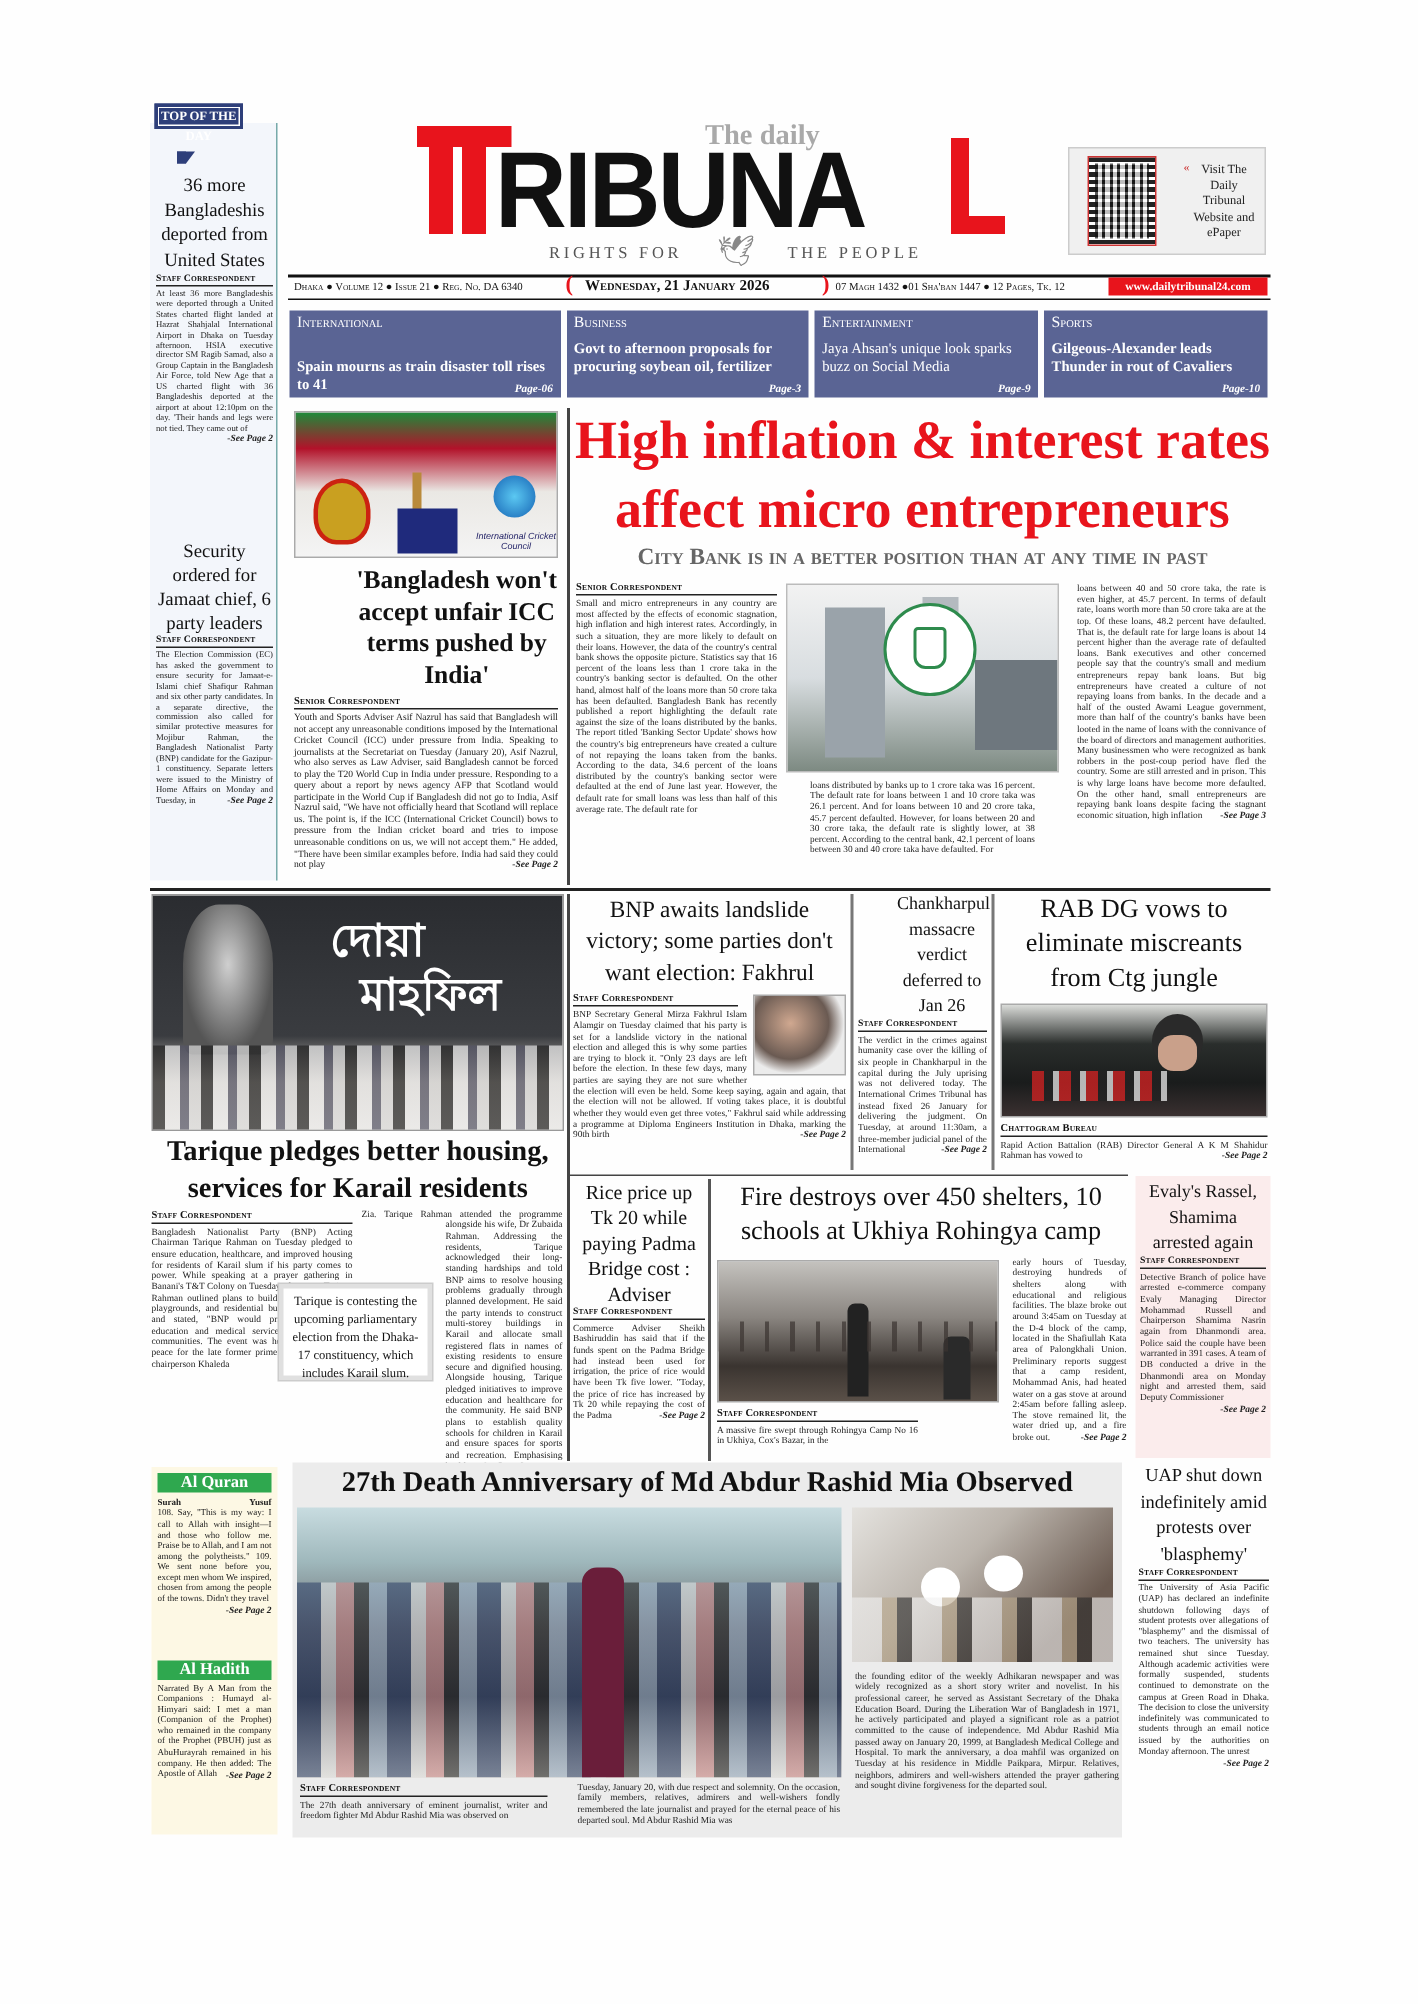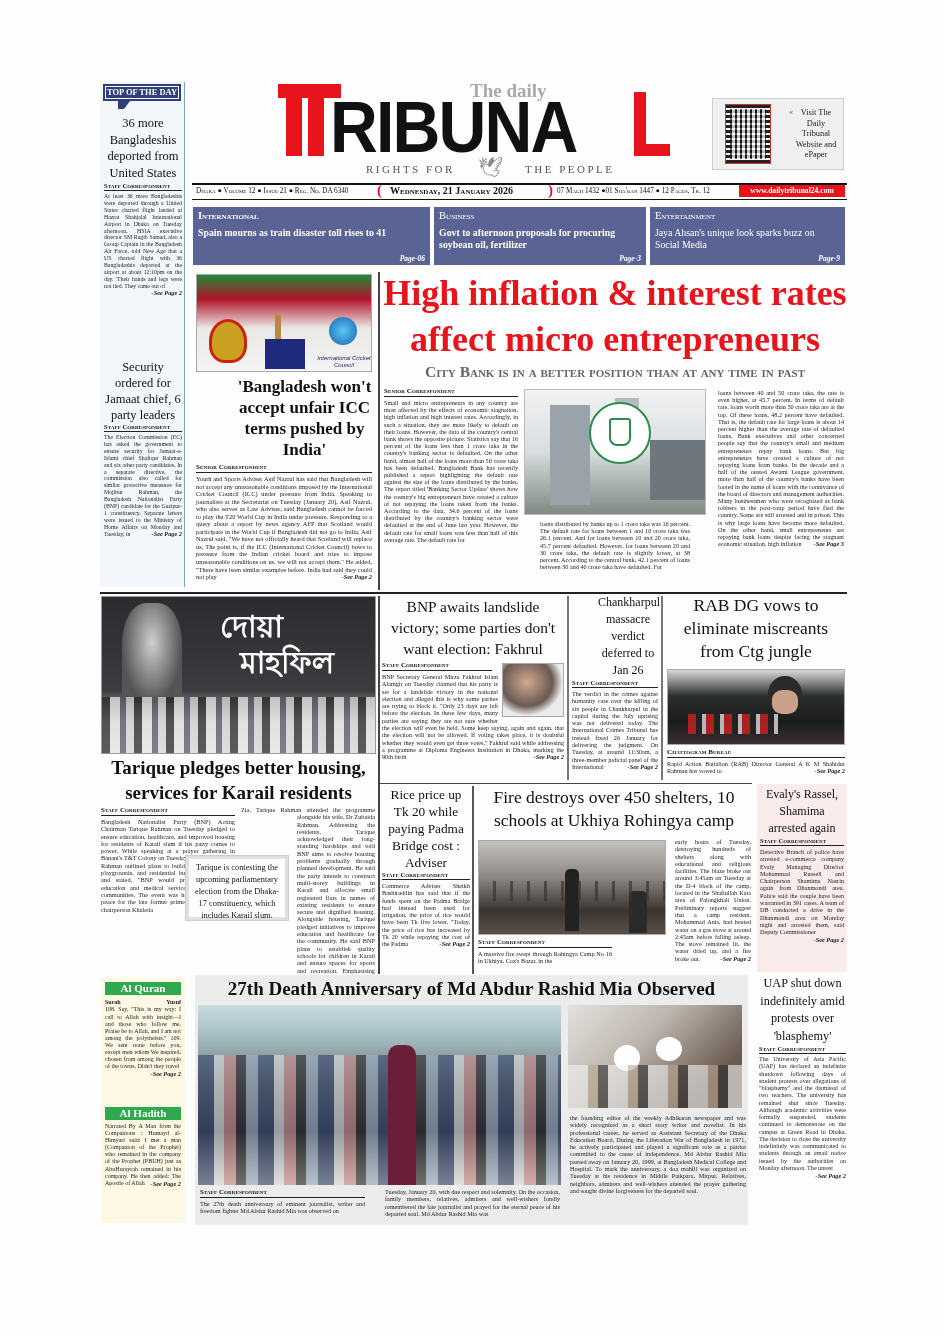--- a/index.html
+++ b/index.html
@@ -11,21 +11,21 @@
 .byline{font-variant:small-caps;font-weight:bold;font-size:7px;border-bottom:1.5px solid #222;padding-bottom:1px;margin-bottom:2px;letter-spacing:.1px}
 .seepage{font-style:italic;font-weight:bold;float:right;font-size:6.3px}
 .hl{text-align:center;color:#111;line-height:1.15}
 .vline{position:absolute;background:#444;width:1.5px}
 .hline{position:absolute;background:#333;height:1.5px}
 </style>
 </head>
 <body>
 
 <div class="abs" style="left:100px;top:82px;width:85px;height:505px;background:#f3f6fb;border-right:1px solid #7aa;"></div>
-<div class="abs sans" style="left:103px;top:84px;width:78px;height:17px;background:#2e3f7a;color:#fff;font-family:'Liberation Serif',serif;font-weight:bold;font-size:8.5px;text-align:center;line-height:13px;border:2px solid #2e3f7a;box-shadow:inset 0 0 0 1px #fff;">TOP OF THE DAY</div>
+<div class="abs sans" style="left:103px;top:69px;width:59px;height:17px;background:#2e3f7a;color:#fff;font-family:'Liberation Serif',serif;font-weight:bold;font-size:8.5px;text-align:center;line-height:13px;border:2px solid #2e3f7a;box-shadow:inset 0 0 0 1px #fff;">TOP OF THE DAY</div>
 <div class="abs" style="left:118px;top:101px;width:0;height:0;border-left:6px solid #2e3f7a;border-right:6px solid transparent;border-bottom:0;border-top:8px solid #2e3f7a;"></div>
 
 <div class="abs sans" style="left:470px;top:80px;font-size:19px;font-weight:bold;color:#a9a9a9;font-family:Liberation Serif, serif;">The daily</div>
 <div class="abs" style="left:278px;top:84px;width:395px;height:95px;">
   <div style="position:absolute;left:0;top:0;width:63px;height:14px;background:#e8141c;"></div>
   <div style="position:absolute;left:8px;top:0;width:16px;height:72px;background:#e8141c;"></div>
   <div style="position:absolute;left:30px;top:0;width:16px;height:72px;background:#e8141c;"></div>
   <div style="position:absolute;left:52px;top:10px;font-family:'Liberation Sans',sans-serif;font-weight:bold;font-size:72px;line-height:66px;letter-spacing:-2px;color:#111;transform:scaleX(.92);transform-origin:left;">RIBUNA</div>
   <div style="position:absolute;left:356px;top:8px;width:12px;height:64px;background:#e8141c;"></div>
   <div style="position:absolute;left:356px;top:60px;width:36px;height:12px;background:#e8141c;"></div>
@@ -46,33 +46,38 @@
 <div class="abs serif" style="left:196px;top:187px;font-size:7.2px;font-variant:small-caps;color:#111;">Dhaka ● Volume 12 ● Issue 21 ● Reg. No. DA 6340</div>
 <div class="abs" style="left:377px;top:182px;color:#e8141c;font-size:15px;font-weight:bold;">(</div>
 <div class="abs serif" style="left:390px;top:185px;font-size:10px;font-weight:bold;font-variant:small-caps;color:#111;">Wednesday, 21 January 2026</div>
 <div class="abs" style="left:548px;top:182px;color:#e8141c;font-size:15px;font-weight:bold;">)</div>
 <div class="abs serif" style="left:557px;top:187px;font-size:7.2px;font-variant:small-caps;color:#111;">07 Magh 1432 ●01 Sha'ban 1447 ● 12 Pages, Tk. 12</div>
 <div class="abs serif" style="left:739px;top:185px;width:106px;height:12px;background:#e8141c;color:#fff;font-size:7.6px;font-weight:bold;text-align:center;line-height:12px;">www.dailytribunal24.com</div>
 <div class="hline" style="left:192px;top:199px;width:655px;height:1px;background:#111;"></div>
 
 <div class="abs" style="left:193px;top:207px;width:652px;height:58px;display:flex;gap:4px;">
   <div style="flex:1.35;background:#5a6494;color:#fff;padding:3px 5px;position:relative;">
-    <div class="serif" style="font-variant:small-caps;font-size:10.5px;margin-bottom:6px;font-weight:bold;">International</div>
+    <div class="serif" style="font-variant:small-caps;font-size:10.5px;margin-bottom:18px;">International</div>
     <div class="serif" style="font-size:9.8px;line-height:12px;font-weight:bold;">Spain mourns as train disaster toll rises to 41</div>
     <div class="serif" style="position:absolute;right:5px;bottom:2px;font-size:7.5px;font-style:italic;font-weight:bold;">Page-06</div>
   </div>
   <div style="flex:1.2;background:#5a6494;color:#fff;padding:3px 5px;position:relative;">
     <div class="serif" style="font-variant:small-caps;font-size:10.5px;margin-bottom:6px;">Business</div>
     <div class="serif" style="font-size:9.8px;line-height:12px;font-weight:bold;">Govt to afternoon proposals for procuring soybean oil, fertilizer</div>
     <div class="serif" style="position:absolute;right:5px;bottom:2px;font-size:7.5px;font-style:italic;font-weight:bold;">Page-3</div>
   </div>
   <div style="flex:1.1;background:#5a6494;color:#fff;padding:3px 5px;position:relative;">
     <div class="serif" style="font-variant:small-caps;font-size:10.5px;margin-bottom:6px;">Entertainment</div>
     <div class="serif" style="font-size:9.8px;line-height:12px;font-weight:normal;">Jaya Ahsan's unique look sparks buzz on Social Media</div>
     <div class="serif" style="position:absolute;right:5px;bottom:2px;font-size:7.5px;font-style:italic;font-weight:bold;">Page-9</div>
+  </div>
+  <div style="flex:1.1;background:#5a6494;color:#fff;padding:3px 5px;position:relative;">
+    <div class="serif" style="font-variant:small-caps;font-size:10.5px;margin-bottom:6px;">Sports</div>
+    <div class="serif" style="font-size:9.8px;line-height:12px;font-weight:bold;">Gilgeous-Alexander leads Thunder in rout of Cavaliers</div>
+    <div class="serif" style="position:absolute;right:5px;bottom:2px;font-size:7.5px;font-style:italic;font-weight:bold;">Page-10</div>
   </div>
 </div>
 
 <div class="abs" style="left:104px;top:115px;width:78px;">
   <div class="hl" style="font-size:12.5px;line-height:16.5px;">36 more Bangladeshis deported from United States</div>
   <div class="byline" style="font-size:6.5px;margin-top:1px;">Staff Correspondent</div>
   <div class="body-text" style="font-size:5.8px;line-height:6.9px;"><span>At least 36 more Bangladeshis were deported through a United States charted flight landed at Hazrat Shahjalal International Airport in Dhaka on Tuesday afternoon. HSIA executive director SM Ragib Samad, also a Group Captain in the Bangladesh Air Force, told New Age that a US charted flight with 36 Bangladeshis deported at the airport at about 12:10pm on the day. 'Their hands and legs were not tied. They came out of</span> <span class="seepage">-See Page 2</span></div>
 </div>
 <div class="abs" style="left:104px;top:359px;width:78px;">
   <div class="hl" style="font-size:12.5px;line-height:16px;">Security ordered for Jamaat chief, 6 party leaders</div>

